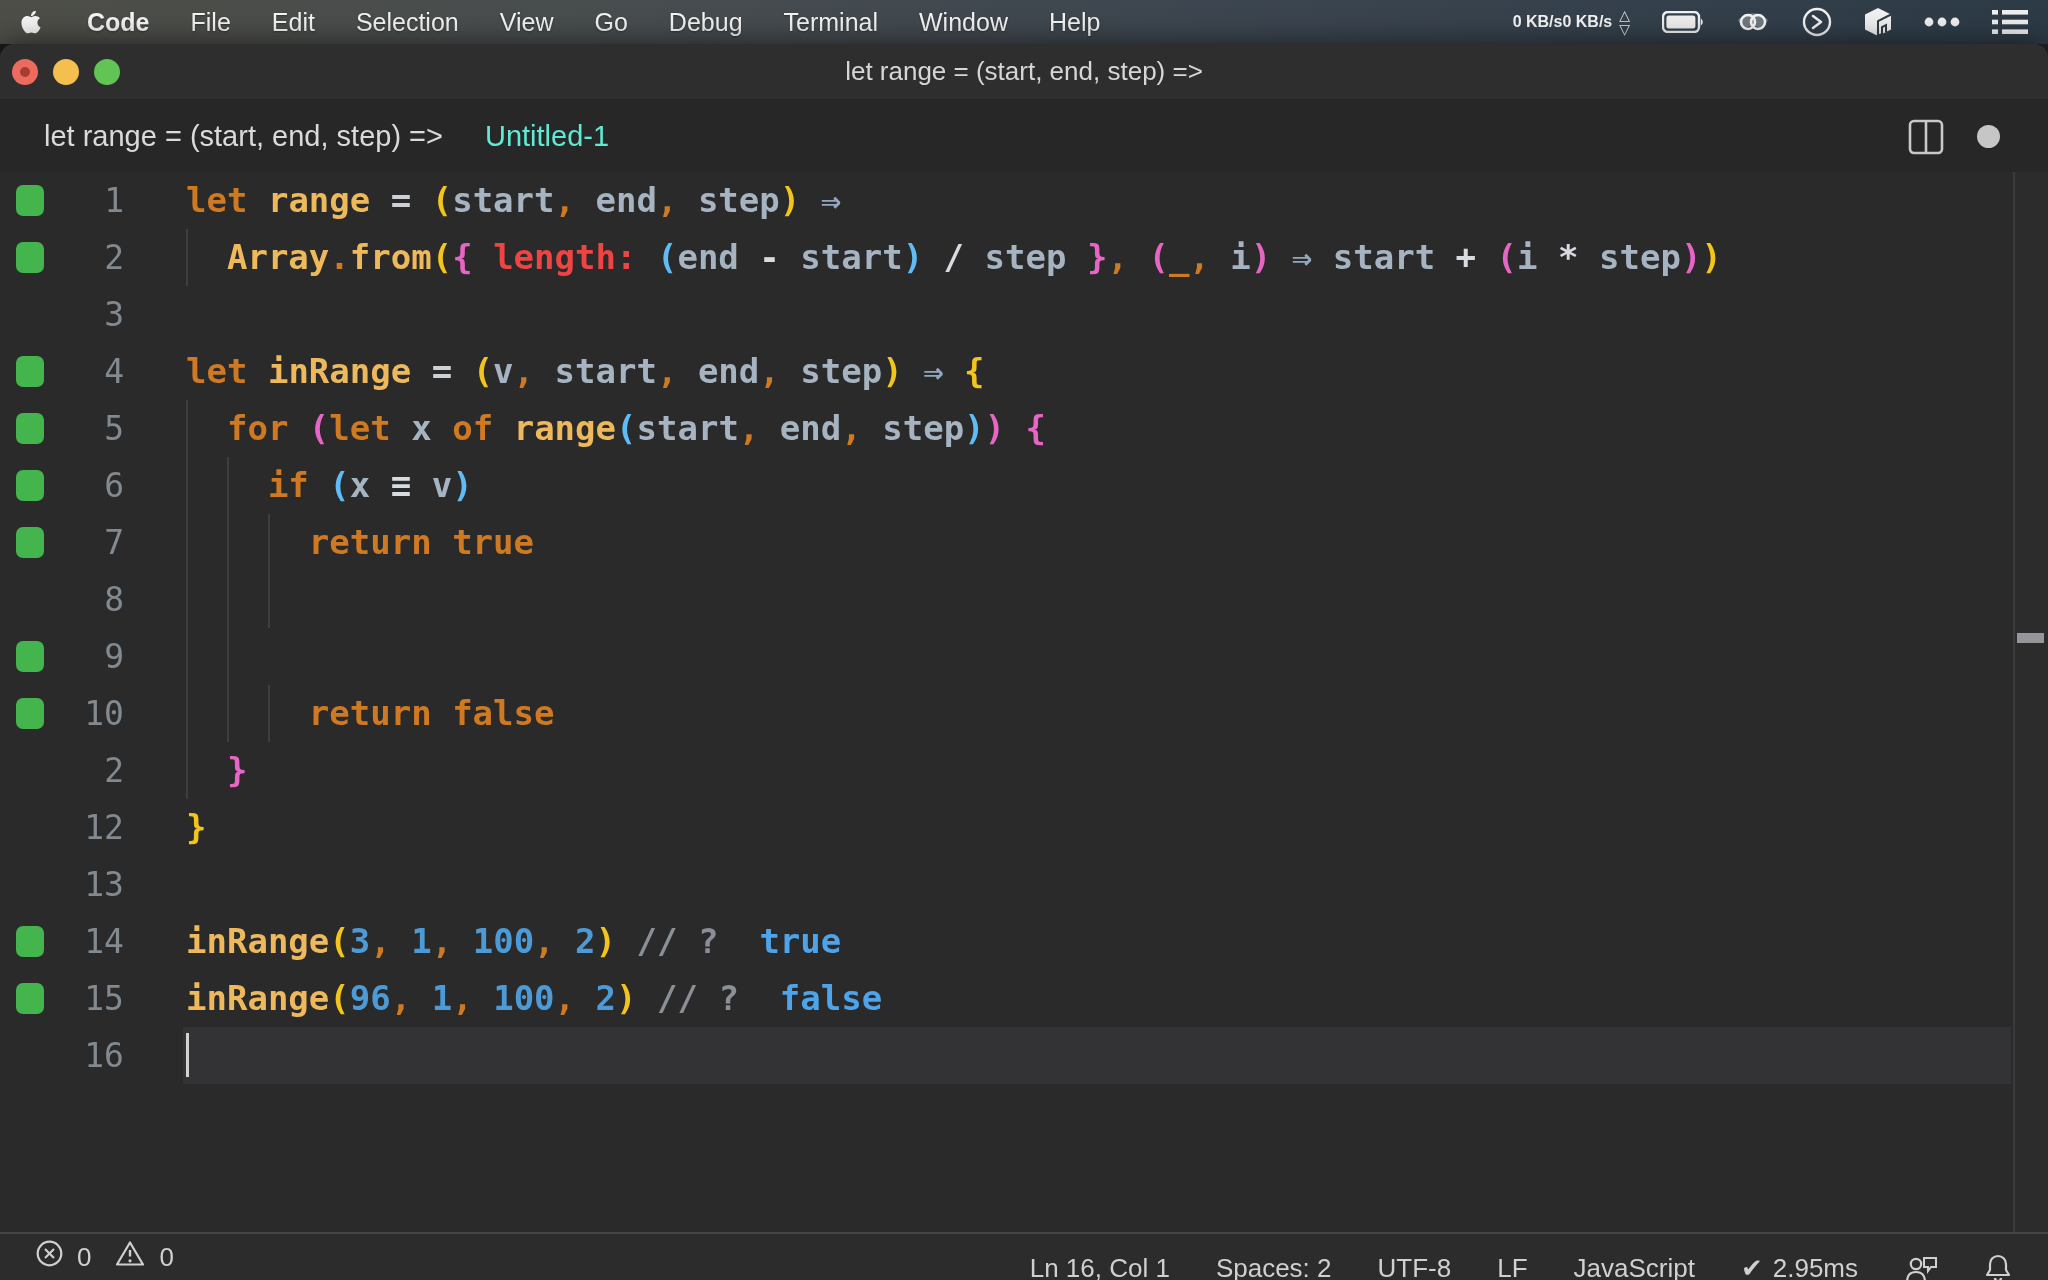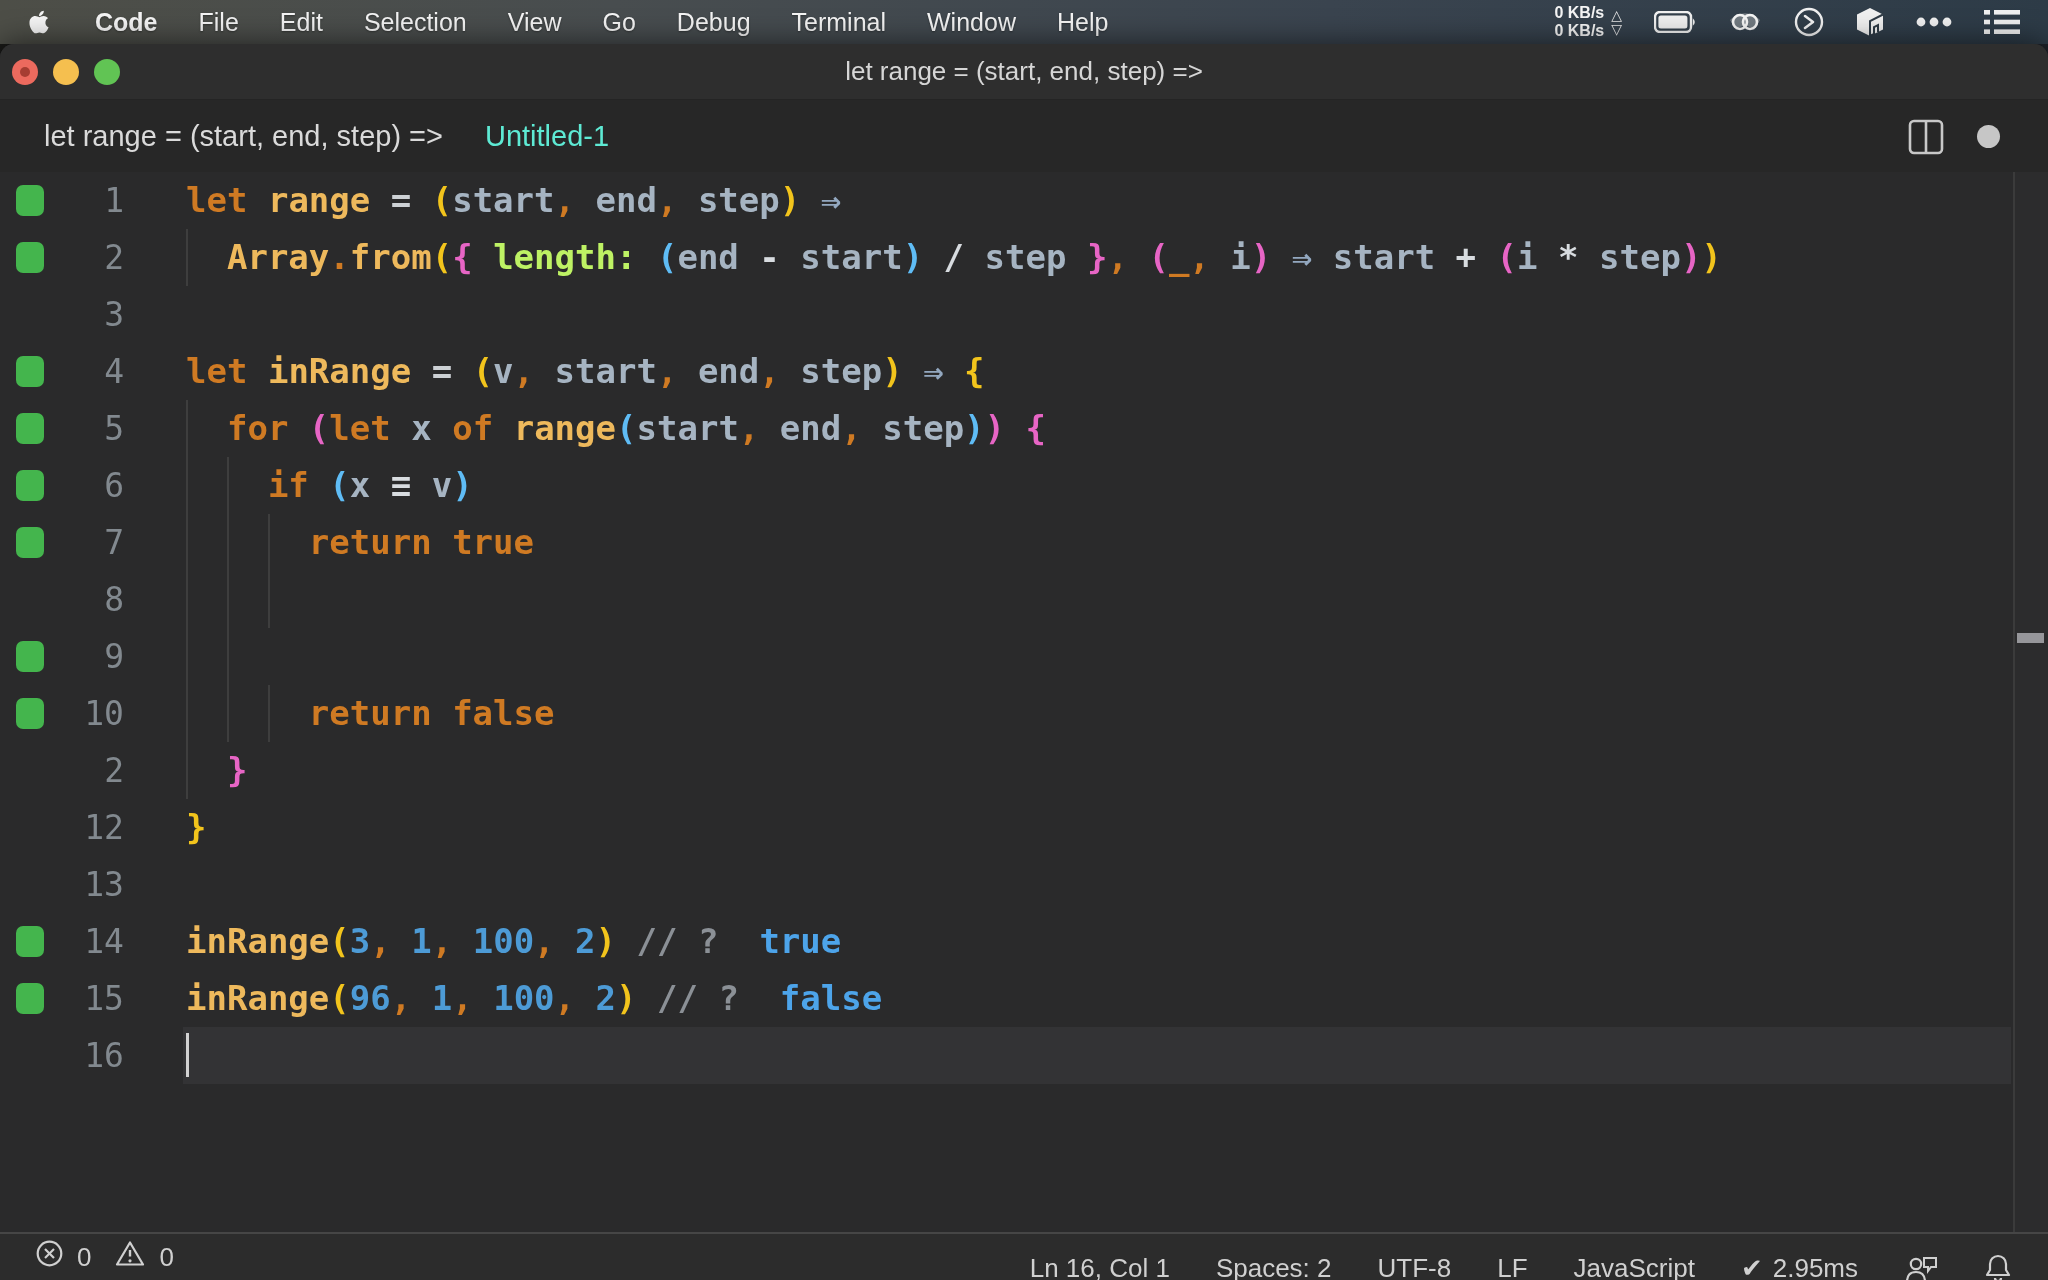--- a/index.html
+++ b/index.html
@@ -4,29 +4,29 @@
 <style>
   * { margin:0; padding:0; box-sizing:border-box; }
   body { background:#111; }
   .screen { position:relative; width:2048px; height:1280px; overflow:hidden;
     background:linear-gradient(90deg,#1a1a18,#20242b);
     font-family:"Liberation Sans", sans-serif; }
 
   
   .menubar { position:absolute; left:0; top:0; width:100%; height:44px;
     background:linear-gradient(90deg,#4d4e47 0%,#484d4f 30%,#3a444f 65%,#2d3b47 100%);
-    display:flex; justify-content:space-between; align-items:center; padding:0 28px;
+    display:flex; justify-content:space-between; align-items:center; padding:0 20px;
     color:#f5f5f5; font-size:25px; }
   .menubar-left { display:flex; align-items:center; gap:41px; }
   .menu-item { text-shadow:0 1px 2px rgba(0,0,0,.35); cursor:default; }
   .menu-item.bold { font-weight:bold; }
   .apple-wrap { display:flex; align-items:center; margin-right:4px; }
   .menubar-right { display:flex; align-items:center; gap:32px; }
   .net { display:flex; align-items:center; gap:7px; }
-  .net-col { display:flex; flex-direction:column; align-items:center;
+  .net-col { display:flex; align-items:center;
     font-size:16px; font-weight:bold; line-height:1.15;margin-left:32px; }
   .net-arrows { display:flex; flex-direction:column; font-size:14px; line-height:1.0; color:#e8e8e8; }
   .mb-icon { display:flex; align-items:center; }
 
   
   .window { position:absolute; left:0; top:44px; width:2048px; height:1236px;
     background:#2a2a2b; border-radius:14px 14px 0 0; overflow:hidden;
     box-shadow:0 0 30px rgba(0,0,0,.6); }
   .titlebar { position:relative; height:56px; background:#2e2e2e; border-bottom:1px solid #242424; }
   .lights { position:absolute; left:12px; top:0; height:56px; display:flex; align-items:center; gap:15px; }
@@ -60,21 +60,21 @@
   .guide { position:absolute; width:2px; background:#3e3e3e; }
   .hl { position:absolute; left:183px; right:37px; height:57px; background:#333335; }
   .cursor { position:absolute; width:3px; height:44px; background:#d2d2d2; }
   .ruler { position:absolute; top:0; right:0; bottom:0; width:35px;
     border-left:2px solid #3b3b3b; background:#2c2c2d; }
   .ruler-mark { position:absolute; top:461px; left:2px; width:27px; height:10px; background:#96969a; }
 
   .tok-kw{color:#cf7a23} .tok-pu{color:#cf7a23} .tok-fn{color:#eeb95c}
   .tok-vr{color:#a6b4c2} .tok-eq{color:#cdd1d5} .tok-op{color:#d8dce0}
   .tok-ar{color:#93a8c0} .tok-b1{color:#f2c41c} .tok-b2{color:#e765c5}
-  .tok-b3{color:#5fbcf5} .tok-pr{color:#bef264} .tok-nm{color:#4d9bd6}
+  .tok-b3{color:#5fbcf5} .tok-pr{color:#ef4444} .tok-nm{color:#4d9bd6}
   .tok-cm{color:#8b9096} .tok-rs{color:#4da4ea} .tok-pl{color:#d0d0d0}
 
   
   .statusbar { position:absolute; left:0; right:0; bottom:0; height:48px; background:#2c2c2c;
     border-top:2px solid #464646; display:flex; align-items:center; justify-content:space-between;
     padding:0 36px; color:#d0d0d0; font-size:26px; }
   .sb-left { display:flex; align-items:center; gap:14px; }
   .sb-right { display:flex; align-items:center; gap:46px; }
   .sb-item { display:flex; align-items:center; gap:10px; cursor:default;margin-top:23px; }
 </style>

